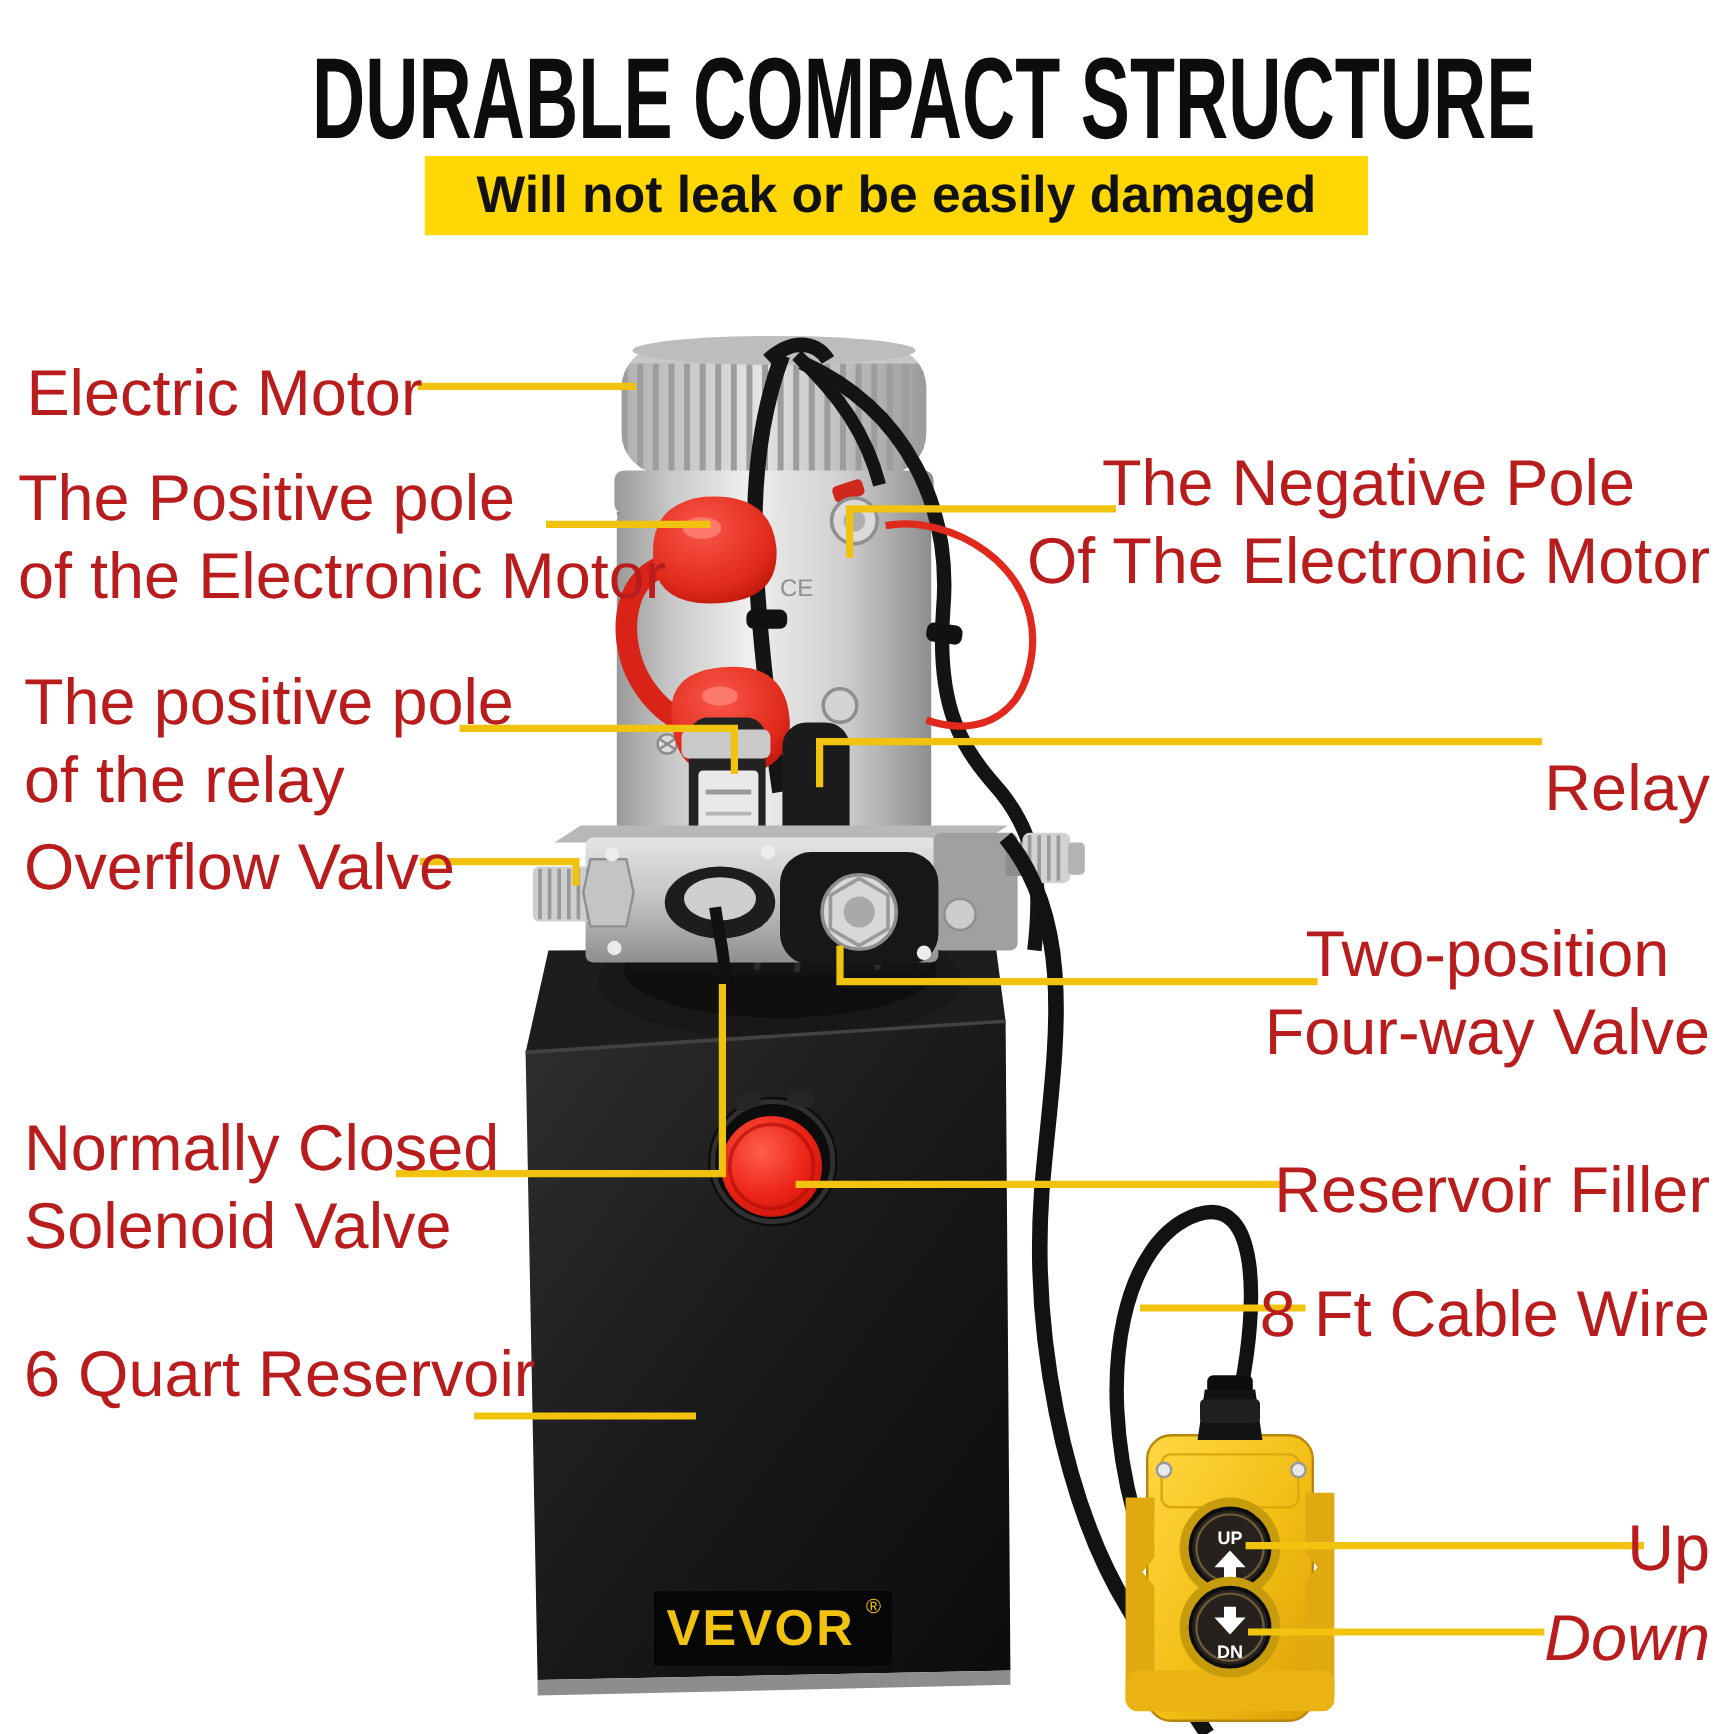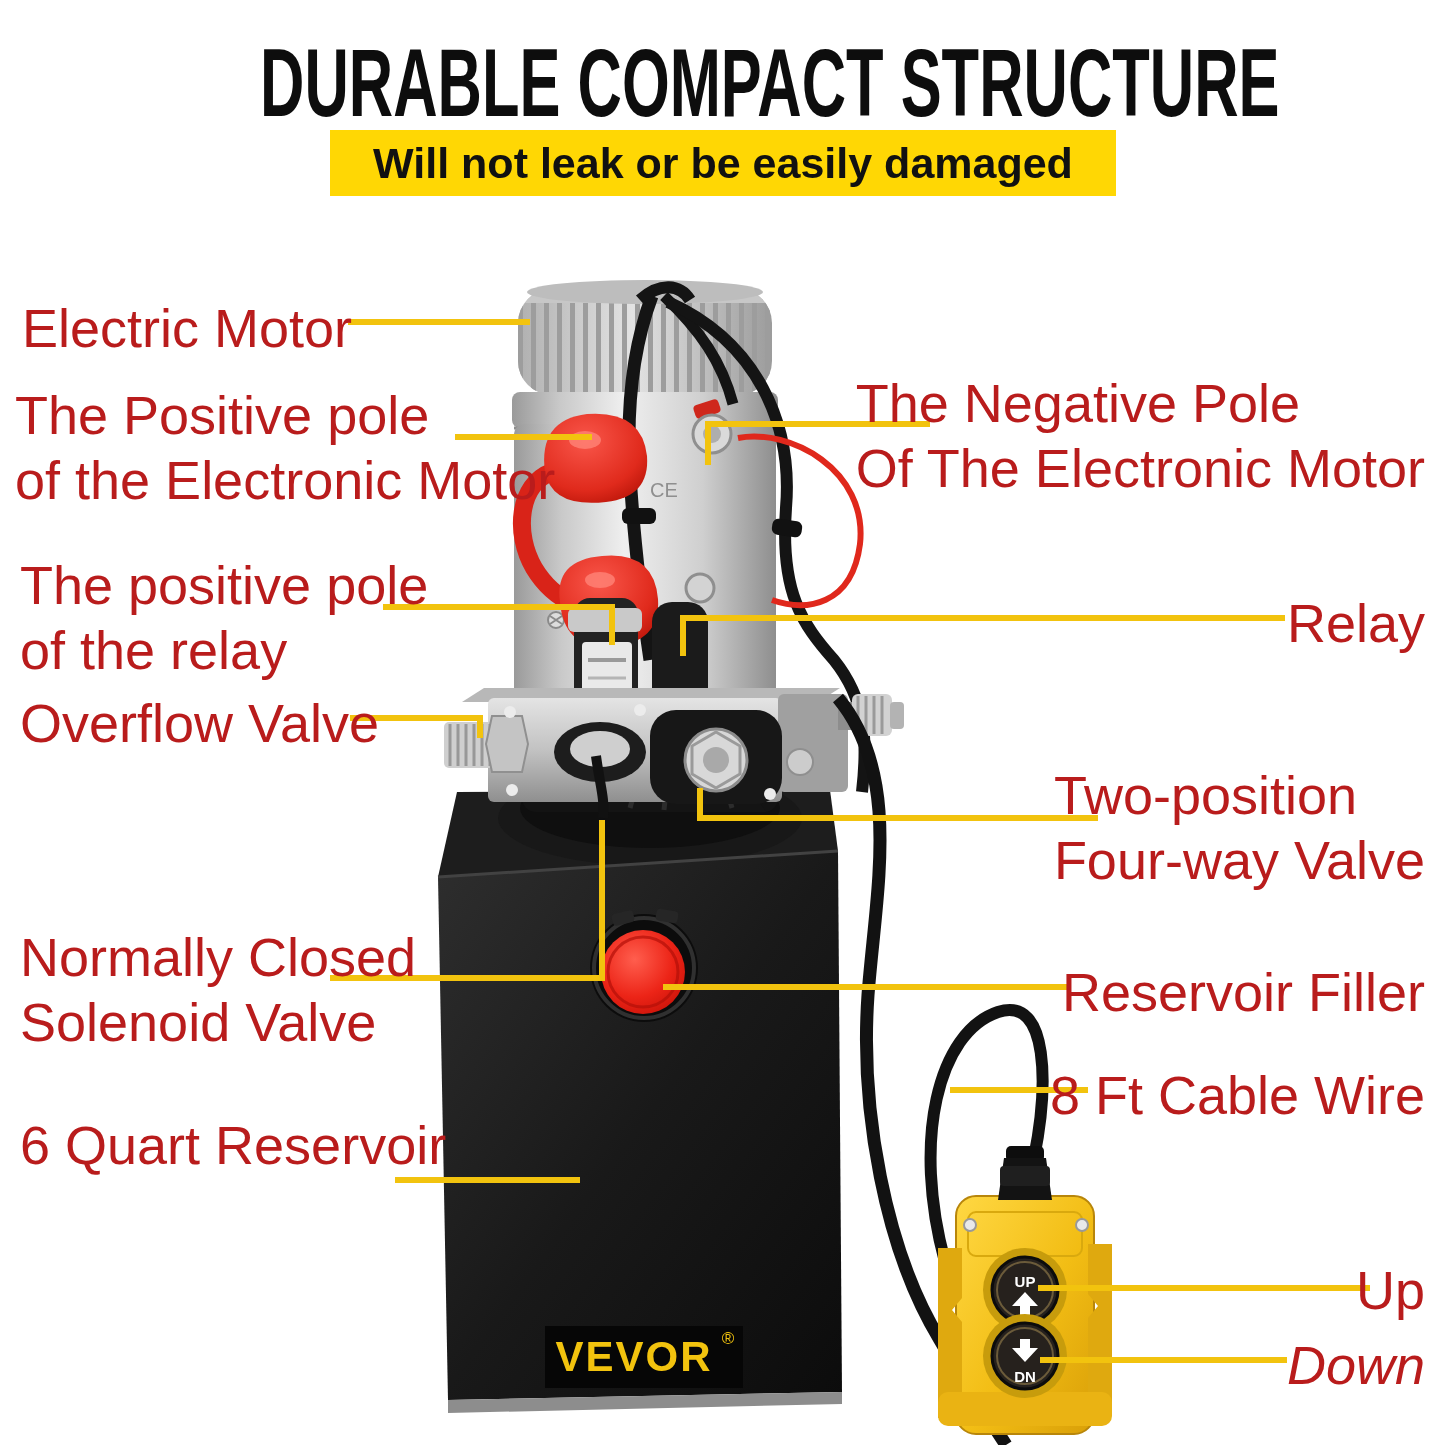--- a/index.html
+++ b/index.html
@@ -6,37 +6,37 @@
   #stage{
     position:relative;width:1445px;height:1445px;background:#ffffff;overflow:hidden;
     font-family:"Liberation Sans", sans-serif;color:#1a1a1a;
   }
   .title{
     position:absolute;left:0;right:0;top:28px;text-align:center;
     font-size:96px;font-weight:bold;letter-spacing:0px;color:#0d0d0d;
     transform:scaleX(0.64);transform-origin:50% 50%;white-space:nowrap;
   }
   .banner{
-    position:absolute;left:330px;top:130px;width:786px;height:66px;
+    position:absolute;left:354px;top:130px;width:786px;height:66px;
     background:#ffd704;display:flex;align-items:center;justify-content:center;
     font-size:43px;font-weight:bold;color:#111;
   }
   .callout{
     position:absolute;font-size:54px;line-height:1.2;color:#b91c1c;
     white-space:pre-line;
   }
-  .callout.right{text-align:left;}
+  .callout.right{text-align:center;}
   #c-electric-motor{left:22px;top:296px;}
   #c-positive-pole-motor{left:15px;top:383px;}
   #c-positive-pole-relay{left:20px;top:553px;}
   #c-overflow-valve{left:20px;top:691px;}
   #c-nc-solenoid{left:20px;top:925px;}
   #c-six-quart{left:20px;top:1113px;}
   #c-negative-pole{right:20px;top:371px;}
-  #c-relay{right:20px;top:591px;}
+  #c-relay{right:20px;top:625px;}
   #c-two-position{right:20px;top:763px;}
   #c-reservoir-filler{right:20px;top:960px;}
   #c-cable-wire{right:20px;top:1063px;}
   #c-up{right:20px;top:1258px;}
   #c-down{right:20px;top:1333px;font-style:italic;}
   svg{position:absolute;left:0;top:0;}
 </style>
 </head>
 <body>
 

